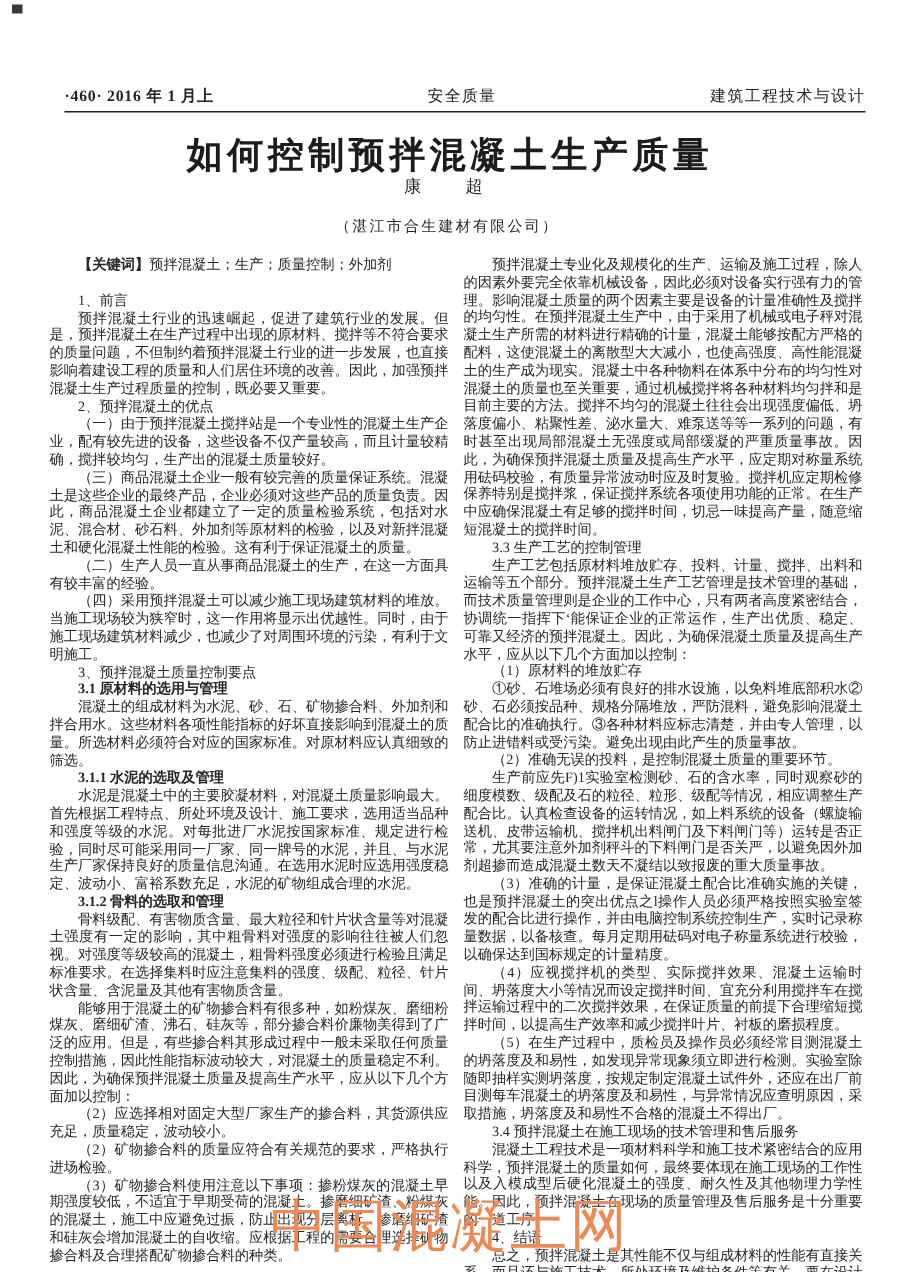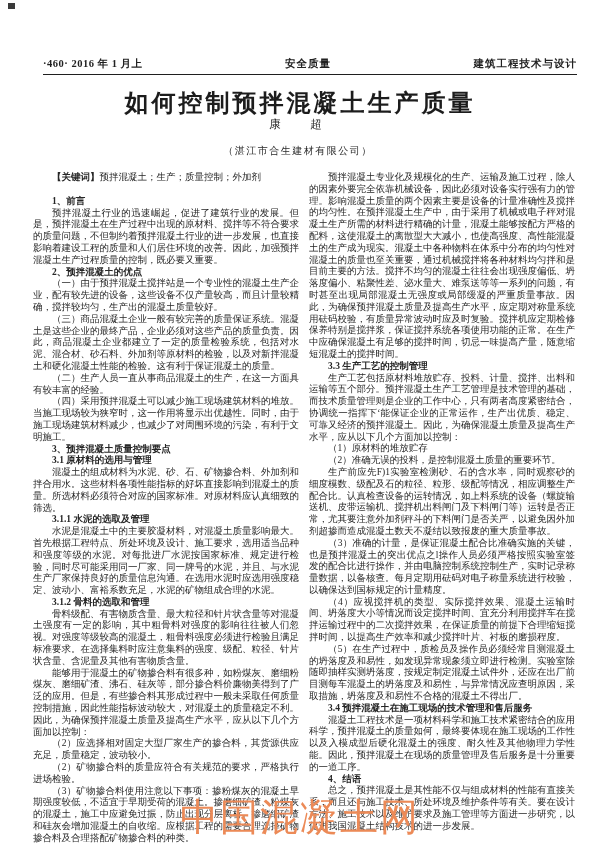--- a/index.html
+++ b/index.html
@@ -9,21 +9,21 @@
     color:#222;
     -webkit-font-smoothing:antialiased;
   }
   .corner-mark{position:absolute;left:8px;top:3px;width:7px;height:6px;background:#3a3a3a;}
   .header{
     position:absolute;left:43px;right:23px;top:57px;
     display:flex;justify-content:space-between;align-items:baseline;
     font-size:10.5px;white-space:nowrap;
   }
   .header .hl{font-weight:bold;letter-spacing:0.5px;}
-  .header .hc,.header .hr{font-weight:bold;letter-spacing:1px;margin-left:15px;}
+  .header .hc,.header .hr{font-weight:normal;letter-spacing:1px;margin-left:15px;}
   .header-rule{position:absolute;left:43px;right:23px;top:74px;border-top:1.7px solid #1f1f1f;}
   .title{
     position:absolute;top:87px;left:0;right:0;text-align:center;
     font-size:24px;font-weight:600;letter-spacing:3px;color:#1c1c1c;
   }
   .author{
     position:absolute;top:117px;left:0;right:0;text-align:center;
     font-size:11.5px;letter-spacing:9px;color:#2a2a2a;
   }
   .affiliation{
@@ -33,21 +33,21 @@
   .columns{
     position:absolute;top:172px;left:33px;right:25px;bottom:0;
     display:flex;gap:10px;
   }
   .col{
     width:266px;flex:0 0 266px;
     font-size:9.5px;line-height:11.8px;text-align:justify;
     color:#262626;
   }
   .col p{margin:0;text-indent:2em;word-break:break-all;}
-  .col p.t-h{font-weight:bold;}
+  .col p.t-h{font-weight:normal;}
   .col p.t-sub{font-weight:bold;}
   .col div.t-gap{height:12px;}
   .col p b{font-weight:bold;}
   .watermark{
     position:absolute;top:792px;left:0;right:0;text-align:center;
     font-size:38px;font-weight:500;letter-spacing:2px;
     font-family:Liberation Serif, serif;
     pointer-events:none;
   }
 </style>
@@ -88,20 +88,21 @@
       <p class="t-p">能够用于混凝土的矿物掺合料有很多种，如粉煤灰、磨细粉煤灰、磨细矿渣、沸石、硅灰等，部分掺合料价廉物美得到了广泛的应用。但是，有些掺合料其形成过程中一般未采取任何质量控制措施，因此性能指标波动较大，对混凝土的质量稳定不利。因此，为确保预拌混凝土质量及提高生产水平，应从以下几个方面加以控制：</p>
       <p class="t-p">（2）应选择相对固定大型厂家生产的掺合料，其货源供应充足，质量稳定，波动较小。</p>
       <p class="t-p">（2）矿物掺合料的质量应符合有关规范的要求，严格执行进场检验。</p>
       <p class="t-p">（3）矿物掺合料使用注意以下事项：掺粉煤灰的混凝土早期强度较低，不适宜于早期受荷的混凝土。掺磨细矿渣、粉煤灰的混凝土，施工中应避免过振，防止出现分层离析。掺磨细矿渣和硅灰会增加混凝土的自收缩。应根据工程的需要合理选择矿物掺合料及合理搭配矿物掺合料的种类。</p>
     </div>
   <div class="col">
       <p class="t-p">预拌混凝土专业化及规模化的生产、运输及施工过程，除人的因素外要完全依靠机械设备，因此必须对设备实行强有力的管理。影响混凝土质量的两个因素主要是设备的计量准确性及搅拌的均匀性。在预拌混凝土生产中，由于采用了机械或电子秤对混凝土生产所需的材料进行精确的计量，混凝土能够按配方严格的配料，这使混凝土的离散型大大减小，也使高强度、高性能混凝土的生产成为现实。混凝土中各种物料在体系中分布的均匀性对混凝土的质量也至关重要，通过机械搅拌将各种材料均匀拌和是目前主要的方法。搅拌不均匀的混凝土往往会出现强度偏低、坍落度偏小、粘聚性差、泌水量大、难泵送等等一系列的问题，有时甚至出现局部混凝土无强度或局部缓凝的严重质量事故。因此，为确保预拌混凝土质量及提高生产水平，应定期对称量系统用砝码校验，有质量异常波动时应及时复验。搅拌机应定期检修保养特别是搅拌浆，保证搅拌系统各项使用功能的正常。在生产中应确保混凝土有足够的搅拌时间，切忌一味提高产量，随意缩短混凝土的搅拌时间。</p>
       <p class="t-h">3.3 生产工艺的控制管理</p>
       <p class="t-p">生产工艺包括原材料堆放贮存、投料、计量、搅拌、出料和运输等五个部分。预拌混凝土生产工艺管理是技术管理的基础，而技术质量管理则是企业的工作中心，只有两者高度紧密结合，协调统一指挥下‘能保证企业的正常运作，生产出优质、稳定、可靠又经济的预拌混凝土。因此，为确保混凝土质量及提高生产水平，应从以下几个方面加以控制：</p>
       <p class="t-p">（1）原材料的堆放贮存</p>
+      <p class="t-p">①砂、石堆场必须有良好的排水设施，以免料堆底部积水②砂、石必须按品种、规格分隔堆放，严防混料，避免影响混凝土配合比的准确执行。③各种材料应标志清楚，并由专人管理，以防止进错料或受污染。避免出现由此产生的质量事故。</p>
       <p class="t-p">（2）准确无误的投料，是控制混凝土质量的重要环节。</p>
       <p class="t-p">生产前应先F)1实验室检测砂、石的含水率，同时观察砂的细度模数、级配及石的粒径、粒形、级配等情况，相应调整生产配合比。认真检查设备的运转情况，如上料系统的设备（螺旋输送机、皮带运输机、搅拌机出料闸门及下料闸门等）运转是否正常，尤其要注意外加剂秤斗的下料闸门是否关严，以避免因外加剂超掺而造成混凝土数天不凝结以致报废的重大质量事故。</p>
       <p class="t-p">（3）准确的计量，是保证混凝土配合比准确实施的关键，也是预拌混凝土的突出优点之l操作人员必须严格按照实验室签发的配合比进行操作，并由电脑控制系统控制生产，实时记录称量数据，以备核查。每月定期用砝码对电子称量系统进行校验，以确保达到国标规定的计量精度。</p>
       <p class="t-p">（4）应视搅拌机的类型、实际搅拌效果、混凝土运输时间、坍落度大小等情况而设定搅拌时间、宜充分利用搅拌车在搅拌运输过程中的二次搅拌效果，在保证质量的前提下合理缩短搅拌时间，以提高生产效率和减少搅拌叶片、衬板的磨损程度。</p>
       <p class="t-p">（5）在生产过程中，质检员及操作员必须经常目测混凝土的坍落度及和易性，如发现异常现象须立即进行检测。实验室除随即抽样实测坍落度，按规定制定混凝土试件外，还应在出厂前目测每车混凝土的坍落度及和易性，与异常情况应查明原因，采取措施，坍落度及和易性不合格的混凝土不得出厂。</p>
       <p class="t-h">3.4 预拌混凝土在施工现场的技术管理和售后服务</p>
       <p class="t-p">混凝土工程技术是一项材料科学和施工技术紧密结合的应用科学，预拌混凝土的质量如何，最终要体现在施工现场的工作性以及入模成型后硬化混凝土的强度、耐久性及其他物理力学性能。因此，预拌混凝土在现场的质量管理及售后服务是十分重要的一道工序。</p>
       <p class="t-h">4、结语</p>
       <p class="t-p">总之，预拌混凝土是其性能不仅与组成材料的性能有直接关系，而且还与施工技术、所处环境及维护条件等有关。要在设计方法、施工技术以及维护要求及施工管理等方面进一步研究，以促进我国混凝土结构技术的进一步发展。</p>
     </div>

